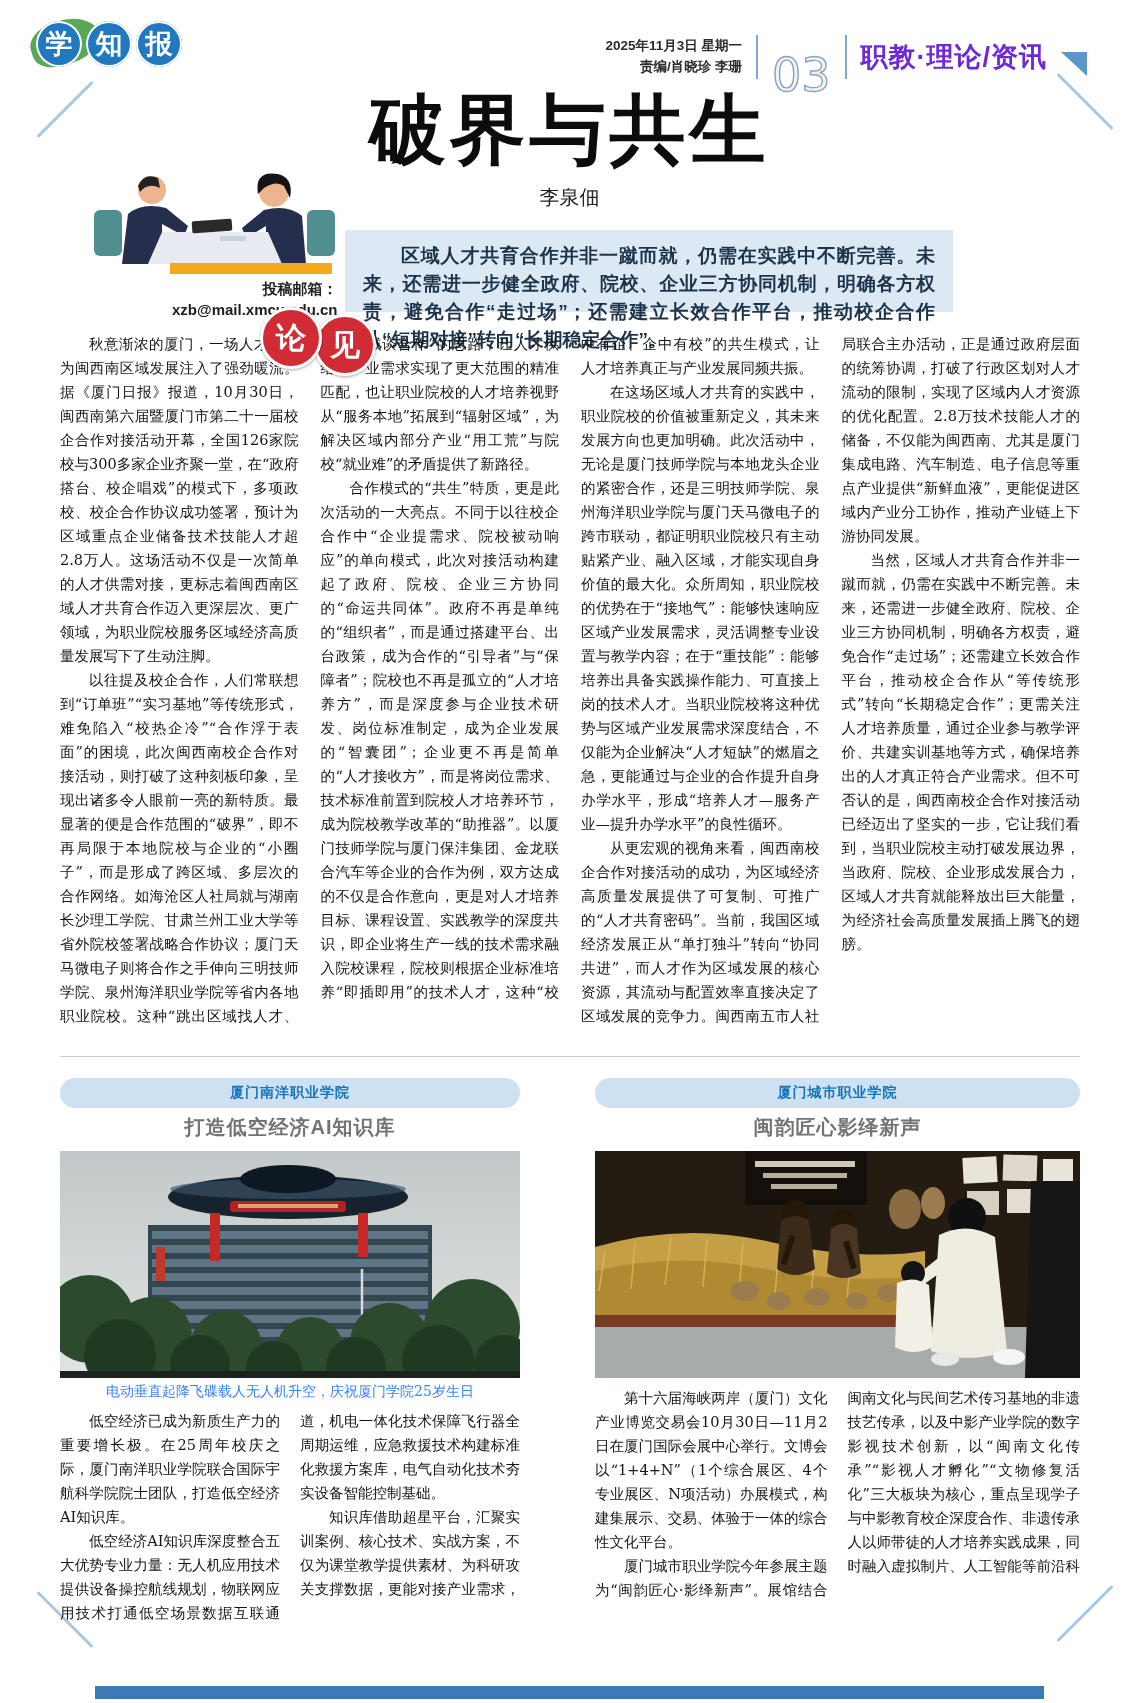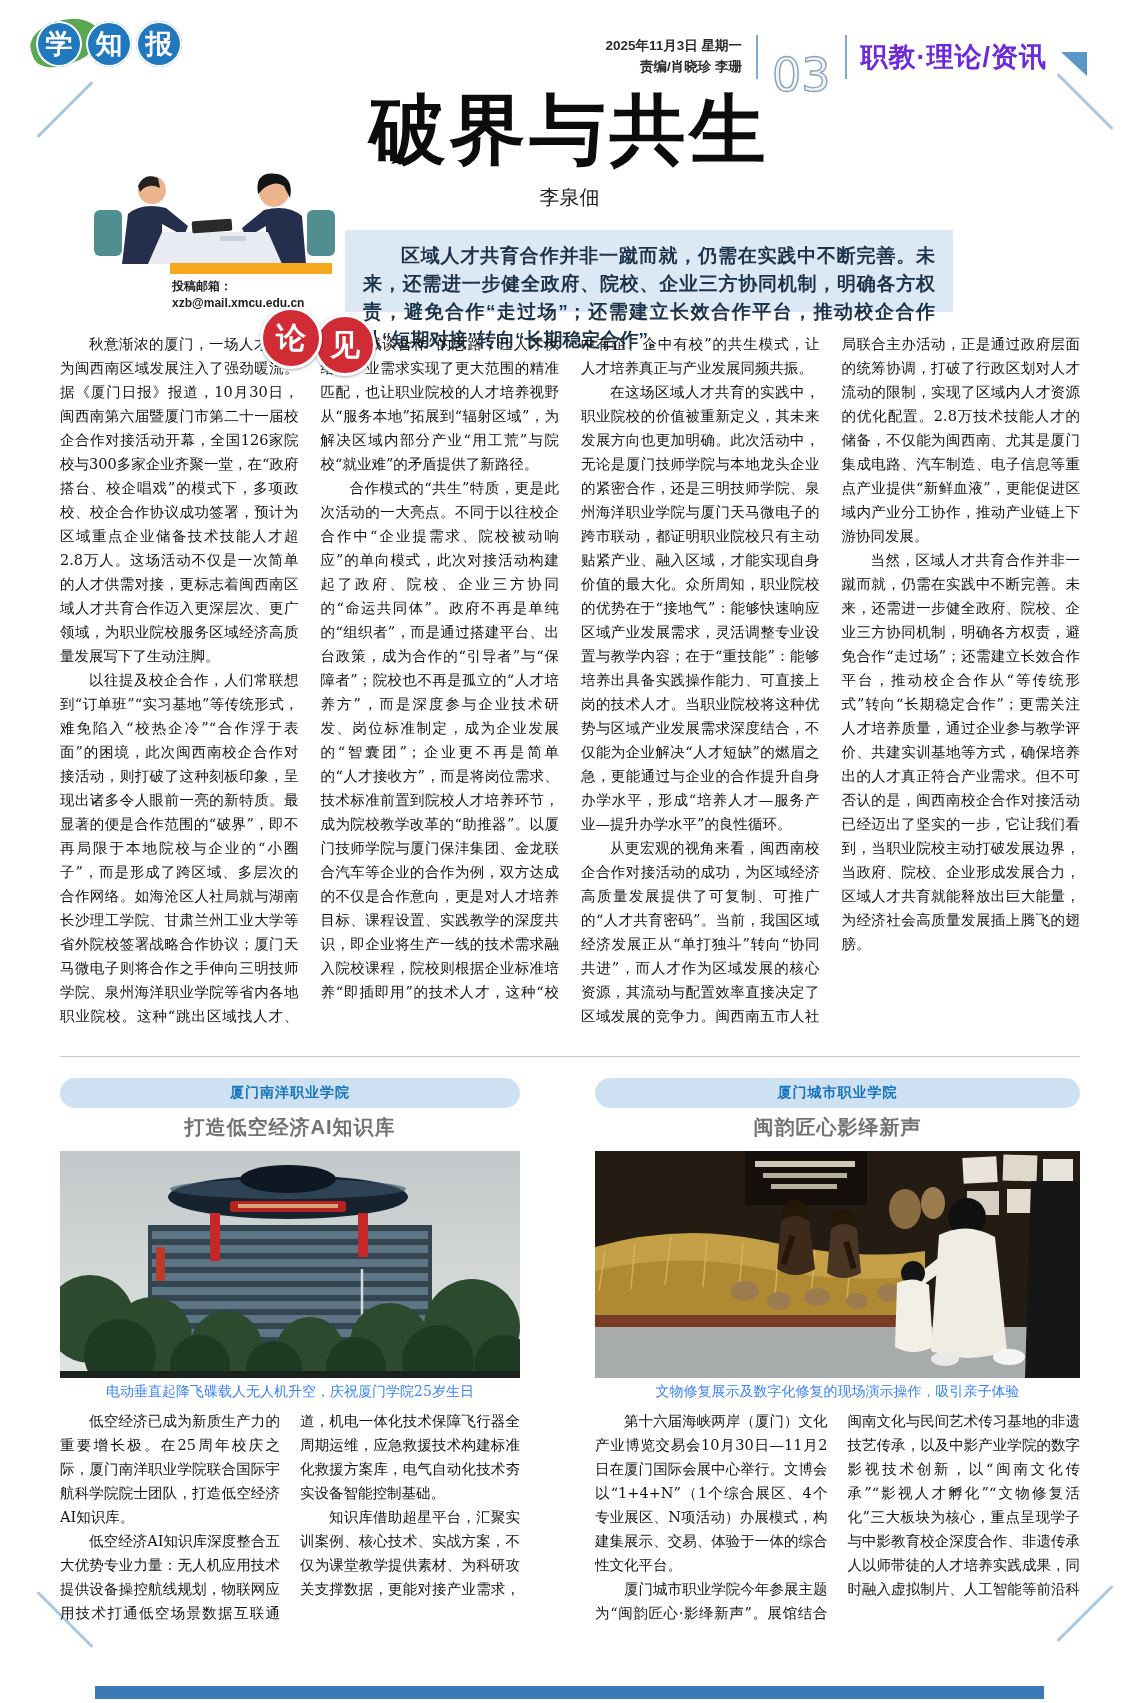--- a/index.html
+++ b/index.html
@@ -33,21 +33,21 @@
               color:#0c0c0c;font-family:"DejaVu Serif",serif;letter-spacing:4px;line-height:1;}
   .main-author{position:absolute;left:0;top:184px;width:1139px;text-align:center;font-size:20px;color:#222;}
 
   .illustration{position:absolute;left:92px;top:152px;width:245px;height:118px;}
   .badge{position:absolute;width:56px;height:56px;border-radius:50%;background:#d12b36;color:#fff;border:3px solid #fff;
          display:flex;align-items:center;justify-content:center;font-size:30px;font-weight:700;
          font-family:"DejaVu Serif",serif;box-shadow:0 1px 3px rgba(0,0,0,.35);}
   .badge.lun{left:168px;top:155px;z-index:4;}
   .badge.jian{left:222px;top:162px;z-index:3;}
   .yellow-bar{position:absolute;left:170px;top:263px;width:162px;height:11px;background:#f5a81c;}
-  .mailbox{position:absolute;left:172px;top:278px;font-size:12px;font-weight:700;color:#222;line-height:1.4;}
+  .mailbox{position:absolute;left:172px;top:278px;font-size:15px;font-weight:700;color:#222;line-height:1.4;text-align:right;}
   .mailbox .email{font-weight:700;color:#1d1d1d;}
 
   .summary-box{position:absolute;left:345px;top:230px;width:572px;height:58px;background:#dce9f5;
                padding:12px 18px;font-size:19px;line-height:1.48;color:#1d3349;font-weight:600;
                text-align:justify;text-indent:2em;font-family:"Liberation Sans",sans-serif;}
 
   
   .article-body{position:absolute;left:60px;top:332px;width:1020px;height:718px;
                 column-count:4;column-gap:22px;column-fill:auto;overflow:hidden;
                 font-family:"DejaVu Serif",serif;font-size:14.5px;line-height:24px;
@@ -254,21 +254,20 @@
         <circle cx="372" cy="66" r="19" fill="#101010"></circle>
         <path d="M344 84 Q372 70 400 86 L412 200 Q372 214 336 200 Z" fill="#efece2"></path>
         <path d="M352 100 L322 124 L328 134 L356 114 Z" fill="#efece2"></path>
         <circle cx="318" cy="122" r="12" fill="#141414"></circle>
         <path d="M302 132 Q318 124 334 134 L338 196 Q318 206 300 196 Z" fill="#f2efe6"></path>
         <path d="M436 30 L485 30 L485 227 L430 227 Z" fill="#161616"></path>
         <ellipse cx="414" cy="206" rx="16" ry="8" fill="#f5f5f5"></ellipse>
         <ellipse cx="350" cy="208" rx="14" ry="7" fill="#e8e8e8"></ellipse>
       </g>
     </svg>
-    <div class="caption">文物修复展示及数字化修复的现场演示操作，吸引亲子体验</div>
     <div class="bsec-text">
         <p>第十六届海峡两岸（厦门）文化产业博览交易会10月30日—11月2日在厦门国际会展中心举行。文博会以“1+4+N”（1个综合展区、4个专业展区、N项活动）办展模式，构建集展示、交易、体验于一体的综合性文化平台。</p>
         <p>厦门城市职业学院今年参展主题为“闽韵匠心·影绎新声”。展馆结合闽南文化与民间艺术传习基地的非遗技艺传承，以及中影产业学院的数字影视技术创新，以“闽南文化传承”“影视人才孵化”“文物修复活化”三大板块为核心，重点呈现学子与中影教育校企深度合作、非遗传承人以师带徒的人才培养实践成果，同时融入虚拟制片、人工智能等前沿科技，打造集产教融合、文化创新于一体的体验展馆。</p>
       </div>
   </div>
 
   <div class="bottom-bar"></div>
 </div>
 
 </body></html>

